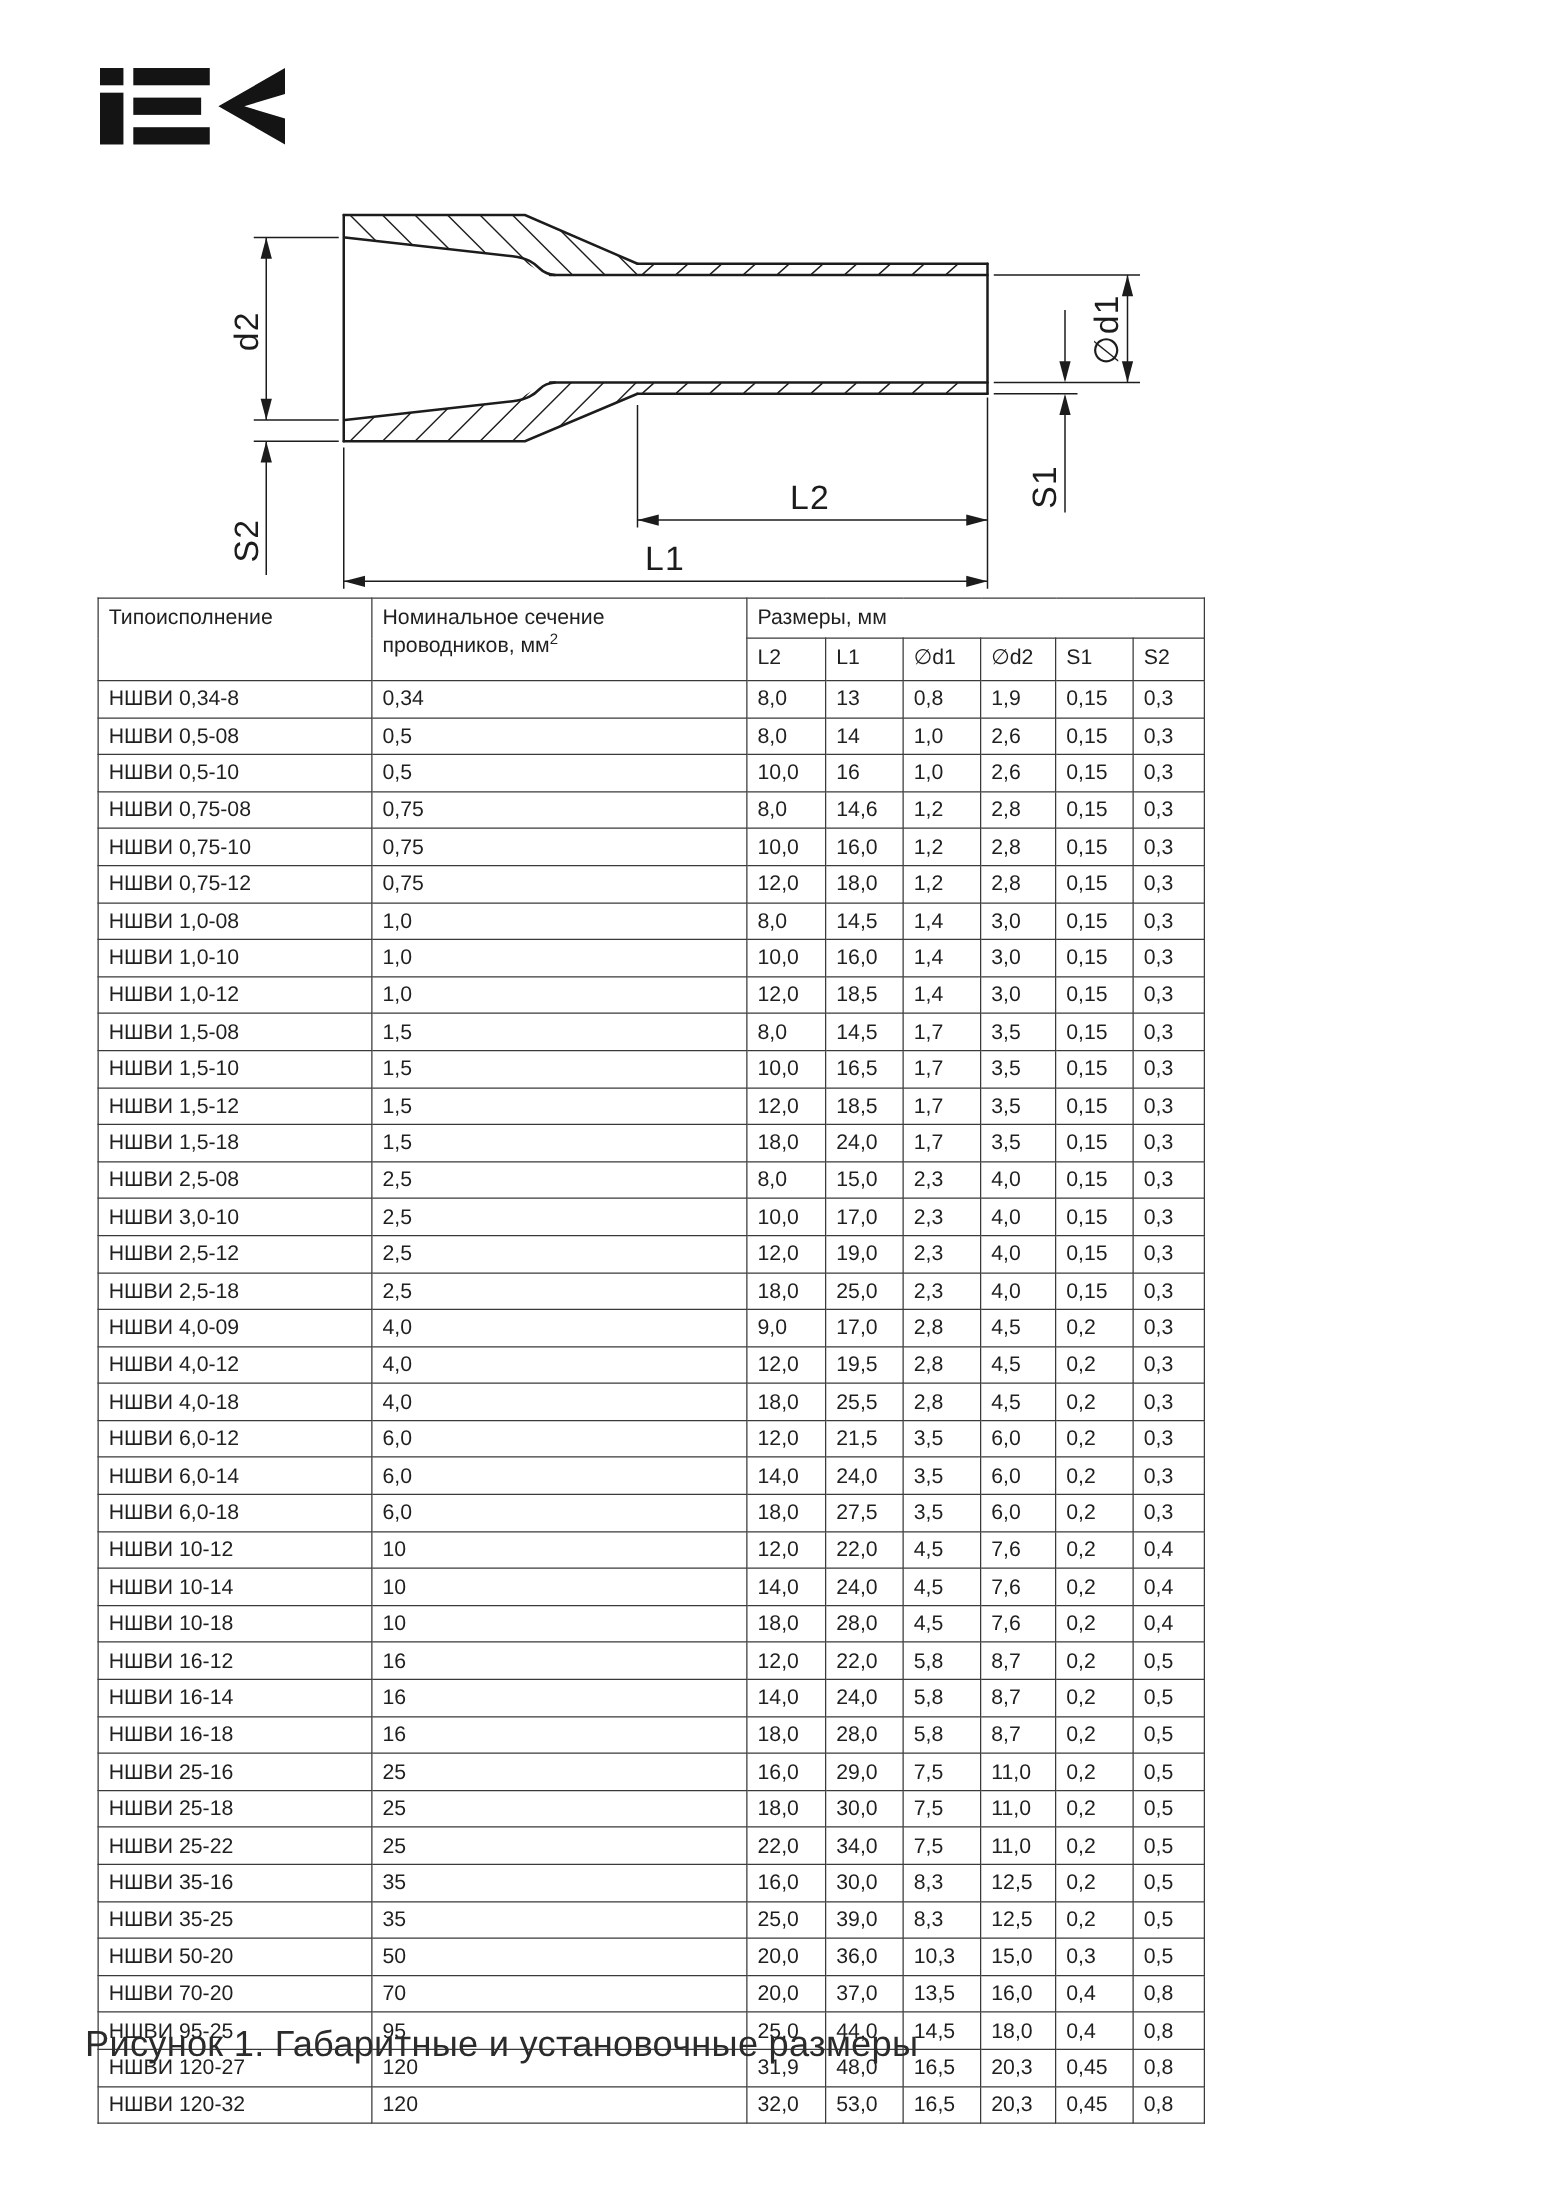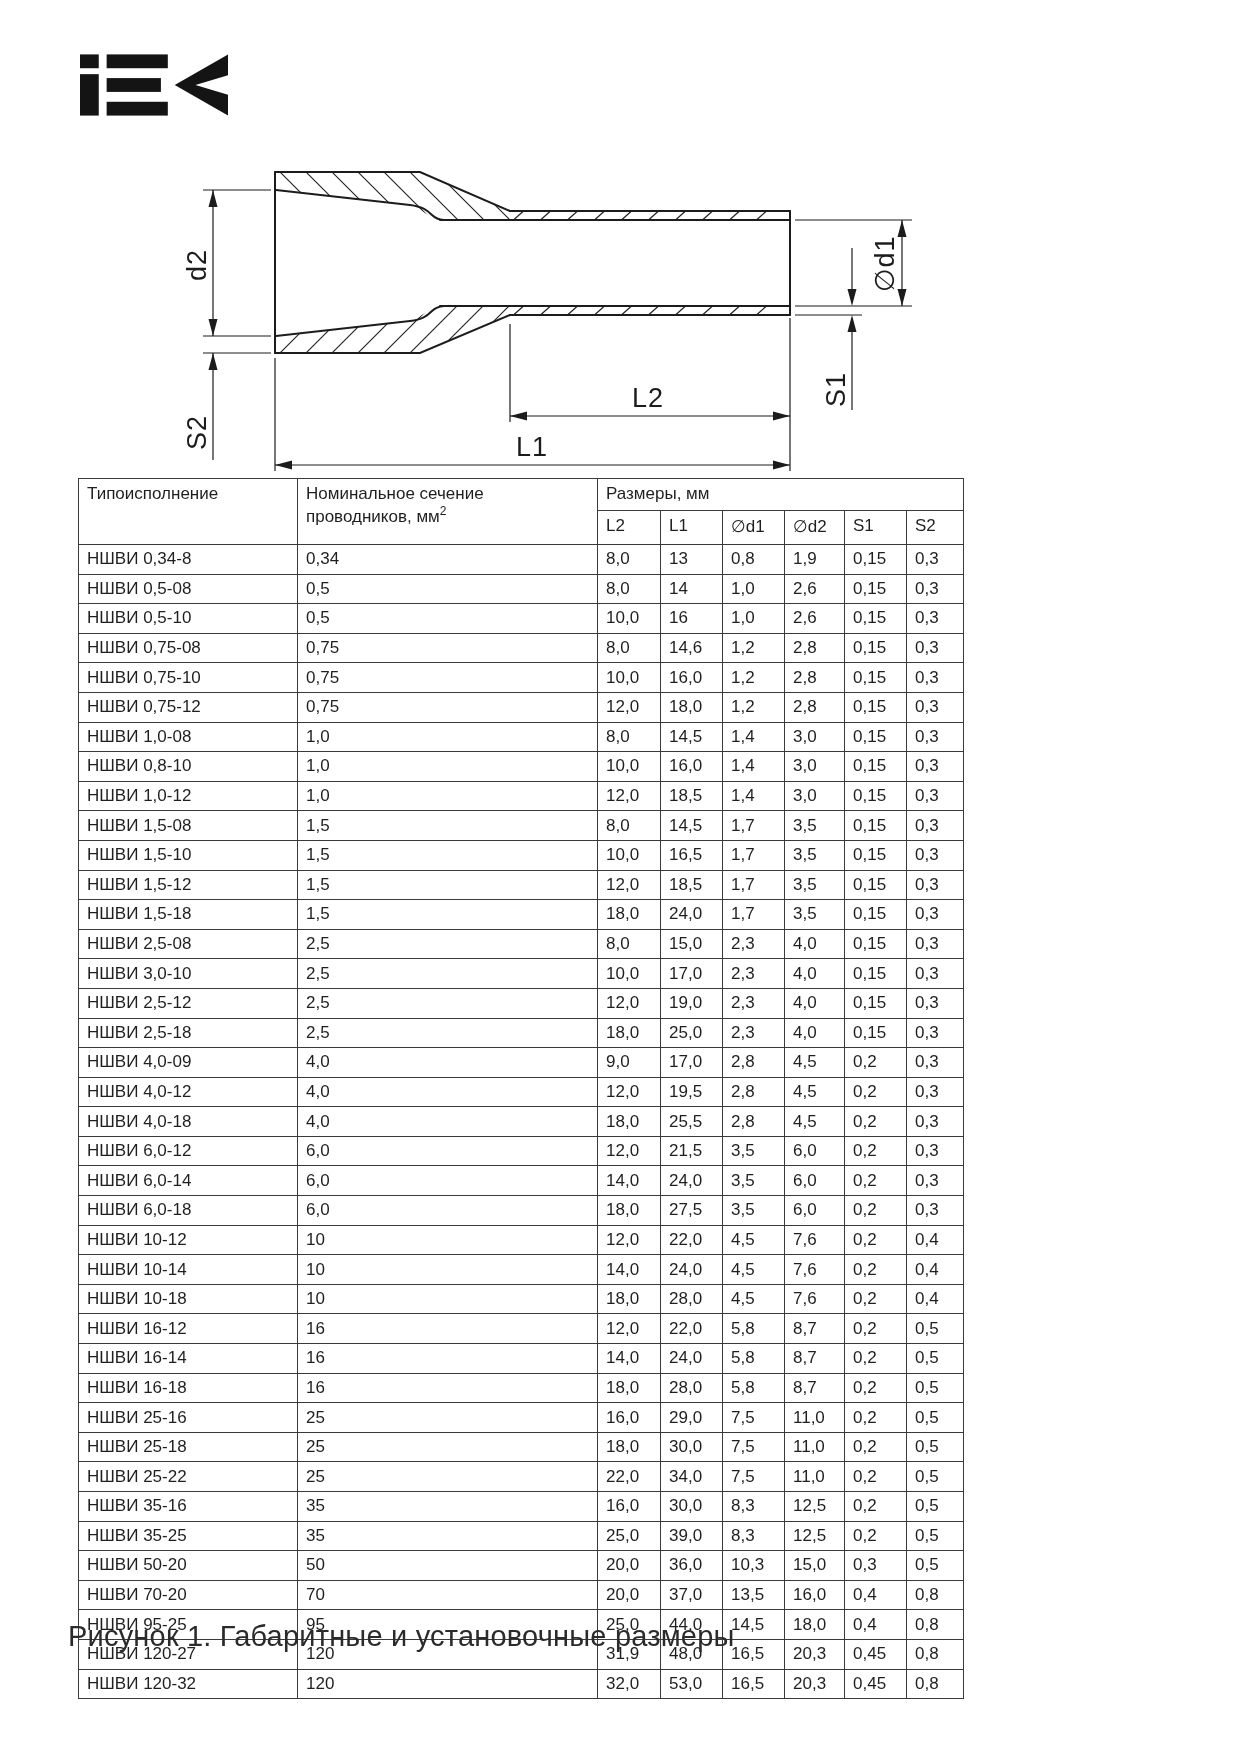--- a/index.html
+++ b/index.html
@@ -266,21 +266,21 @@
         <td>НШВИ 1,0-08</td>
         <td>1,0</td>
         <td>8,0</td>
         <td>14,5</td>
         <td>1,4</td>
         <td>3,0</td>
         <td>0,15</td>
         <td>0,3</td>
       </tr>
       <tr>
-        <td>НШВИ 0,8-10</td>
+        <td>НШВИ 1,0-10</td>
         <td>1,0</td>
         <td>10,0</td>
         <td>16,0</td>
         <td>1,4</td>
         <td>3,0</td>
         <td>0,15</td>
         <td>0,3</td>
       </tr>
       <tr>
         <td>НШВИ 1,0-12</td>

